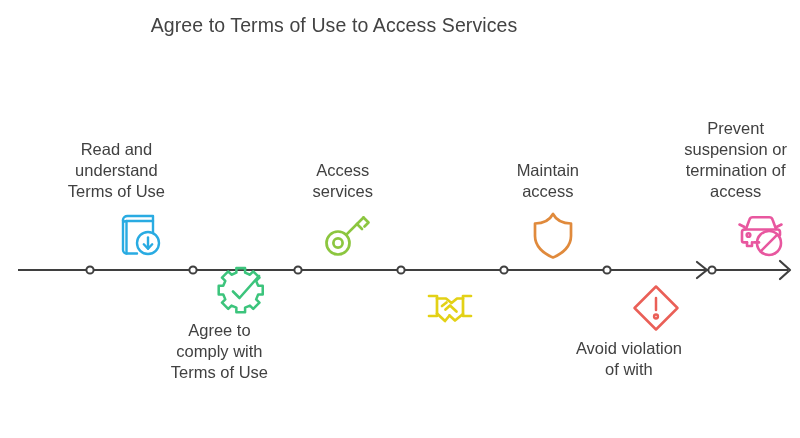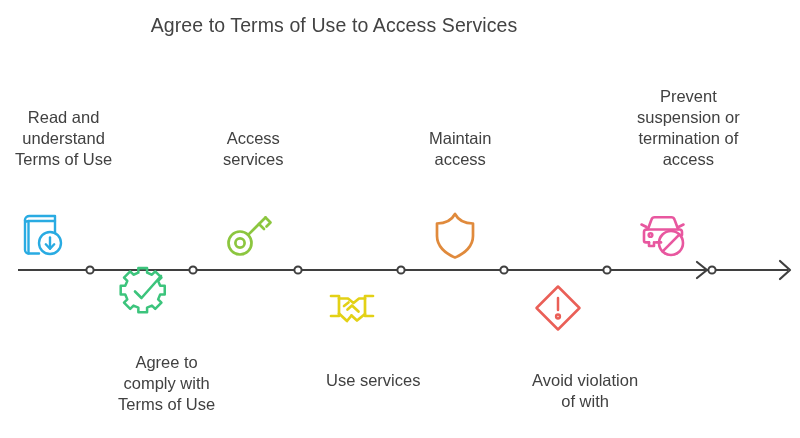--- a/index.html
+++ b/index.html
@@ -38,22 +38,21 @@
     width: 800px;
     height: 438px;
     pointer-events: none;
   }
   .milestone {
     position: absolute;
     width: 150px;
     margin-left: -75px;
     display: flex;
     flex-direction: column;
-    align-items: flex-start;
-    gap: 32px;
+    align-items: flex-end;
   }
   .milestone.above {
     
     justify-content: flex-end;
   }
   .milestone.below {
     justify-content: flex-start;
   }
   .ms-label {
     font-size: 16.5px;
@@ -139,21 +138,20 @@
       <g fill="none" stroke="#e3d116" stroke-width="2.7" stroke-linecap="round" stroke-linejoin="round">
         <path d="M5 14 L13 14 L13 34 L5 34"></path>
         <path d="M47 14 L39 14 L39 34 L47 34"></path>
         <path d="M13 16.5 L22 16.5 L27.5 21 L33 16.5 L39 16.5"></path>
         <path d="M39 32 L31 38.5 L25.5 33.5"></path>
         <path d="M13 31.5 L21 39 L25.5 33.5"></path>
         <path d="M21.5 27.5 L26 23.5 L32.5 29.5"></path>
         <path d="M18 24 L22.5 20.5"></path>
       </g>
     </svg>
-    <div class="ms-label">Use services</div>
   </div>
 
   <div class="milestone above" style="left:504px; bottom:178px;">
     <div class="ms-label">Maintain
 access</div>
     <svg class="ms-icon" viewBox="0 0 52 52">
       <g fill="none" stroke="#e08a3c" stroke-width="2.7" stroke-linecap="round" stroke-linejoin="round">
         <path d="M26 6 C22.5 12.5 16.5 15.5 8 15.5 L8 28 C8 38 16 45.5 26 49.5 C36 45.5 44 38 44 28 L44 15.5 C35.5 15.5 29.5 12.5 26 6 Z"></path>
       </g>
     </svg>

